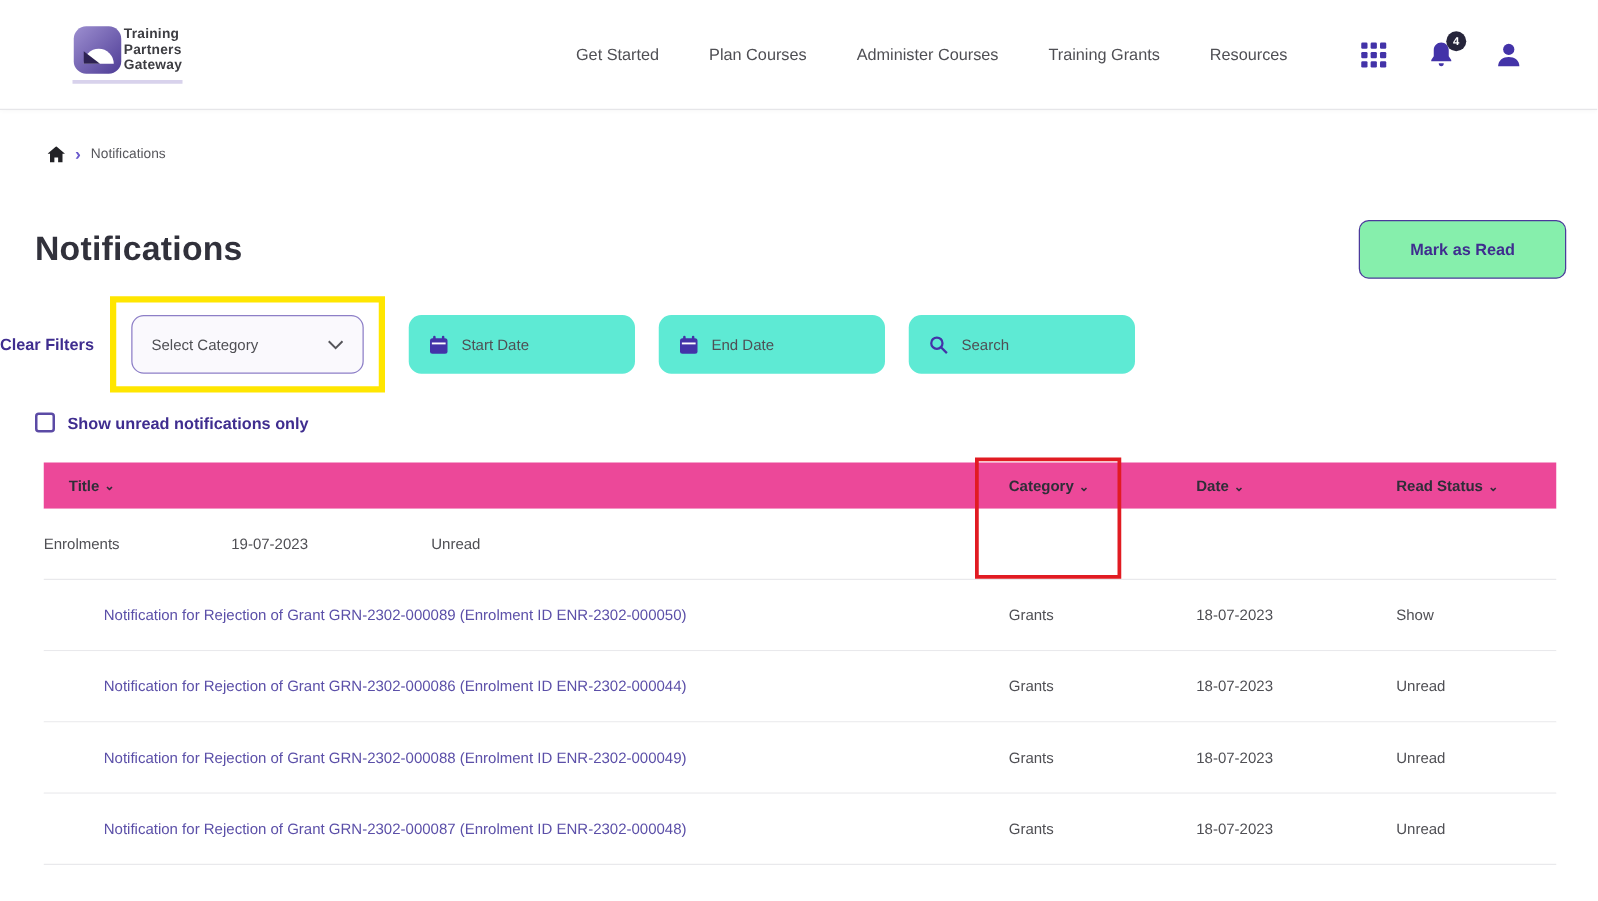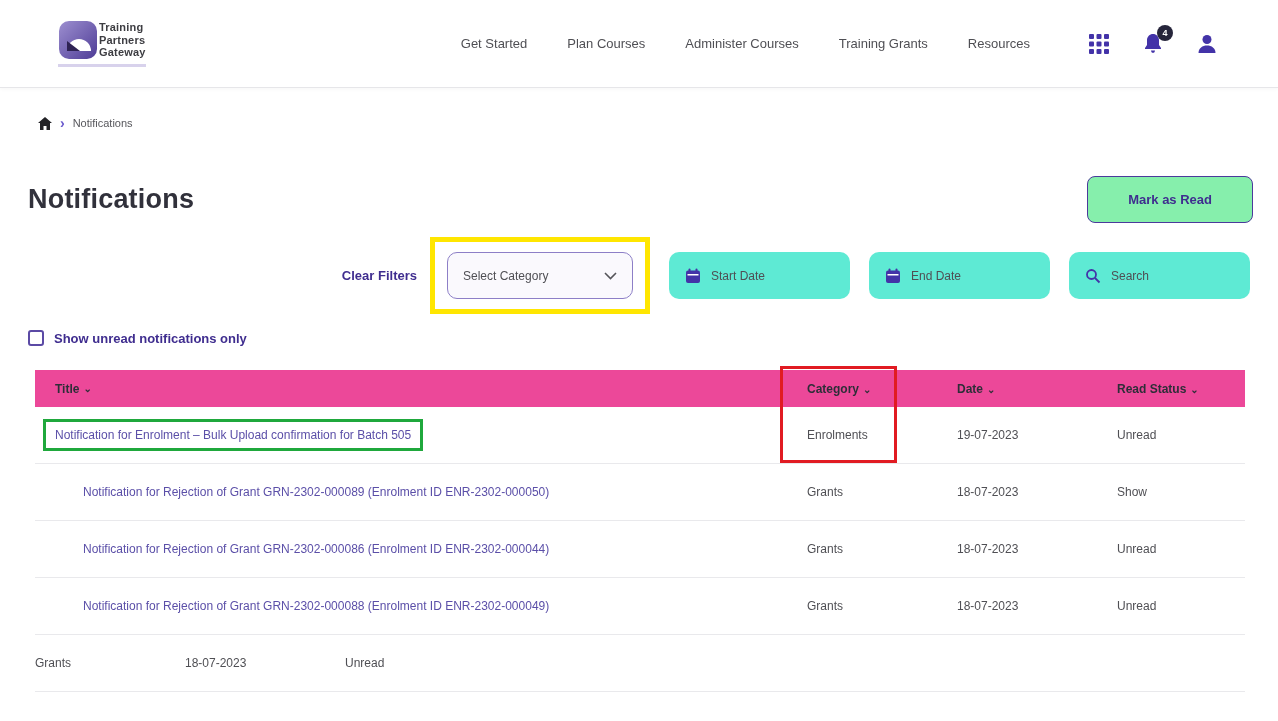--- a/index.html
+++ b/index.html
@@ -30,21 +30,21 @@
 
   
   .title-row { display:flex; align-items:center; justify-content:space-between;
     margin:46px 25px 0 28px; }
   .page-title { font-size:27px; font-weight:700; color:#31313b; letter-spacing:.2px; }
   .btn-outline { background:#86efac; border:1.5px solid #4b3a9b; border-radius:8px;
     color:#3f2d8f; font-size:13px; font-weight:700; padding:15px 40px; cursor:pointer;
     font-family:"Liberation Sans", sans-serif; }
 
   
-  .filters { display:flex; align-items:center; justify-content:flex-end;
+  .filters { display:flex; align-items:center; 
     gap:19px; margin:14px 28px 0 0; }
   .clear-filters { font-size:13px; font-weight:700; color:#3f2d8f; cursor:pointer;
     margin-right:0px; }
   .annot-yellow { border:5px solid #ffe600; padding:10px 12px; margin-left:-6px; }
   .select-box { width:186px; height:47px; background:#faf9fd; border:1px solid #8d7fc7;
     border-radius:10px; display:flex; align-items:center; justify-content:space-between;
     padding:0 15px; cursor:pointer; }
   .select-box span { font-size:12px; color:#4f4f54; }
   .pill { width:181px; height:47px; background:#5eead4; border-radius:10px;
     display:flex; align-items:center; gap:10px; padding:0 16px; cursor:pointer; }
@@ -220,23 +220,20 @@
     <div class="col-date">
       <span>Date</span><span class="sort">⌄</span>
     </div>
     <div class="col-status">
       <span>Read Status</span><span class="sort">⌄</span>
     </div>
   </div>
 
   <div>
       <div class="trow">
-    <div class="col-title">
-      <span class="row-title-link annot-green">Notification for Enrolment – Bulk Upload confirmation for Batch 505</span>
-    </div>
     <div class="col-cat cell-text">Enrolments</div>
     <div class="col-date cell-text">19-07-2023</div>
     <div class="col-status cell-text">Unread</div>
   </div>
       <div class="trow">
     <div class="col-title">
       <span class="row-title-link">Notification for Rejection of Grant GRN-2302-000089 (Enrolment ID ENR-2302-000050)</span>
     </div>
     <div class="col-cat cell-text">Grants</div>
     <div class="col-date cell-text">18-07-2023</div>
@@ -252,20 +249,23 @@
   </div>
       <div class="trow">
     <div class="col-title">
       <span class="row-title-link">Notification for Rejection of Grant GRN-2302-000088 (Enrolment ID ENR-2302-000049)</span>
     </div>
     <div class="col-cat cell-text">Grants</div>
     <div class="col-date cell-text">18-07-2023</div>
     <div class="col-status cell-text">Unread</div>
   </div>
       <div class="trow">
+    <div class="col-title">
+      <span class="row-title-link">Notification for Rejection of Grant GRN-2302-000087 (Enrolment ID ENR-2302-000048)</span>
+    </div>
     <div class="col-cat cell-text">Grants</div>
     <div class="col-date cell-text">18-07-2023</div>
     <div class="col-status cell-text">Unread</div>
   </div>
     </div>
 
   <div class="annot-red"></div>
 </div>
 
 </body></html>

